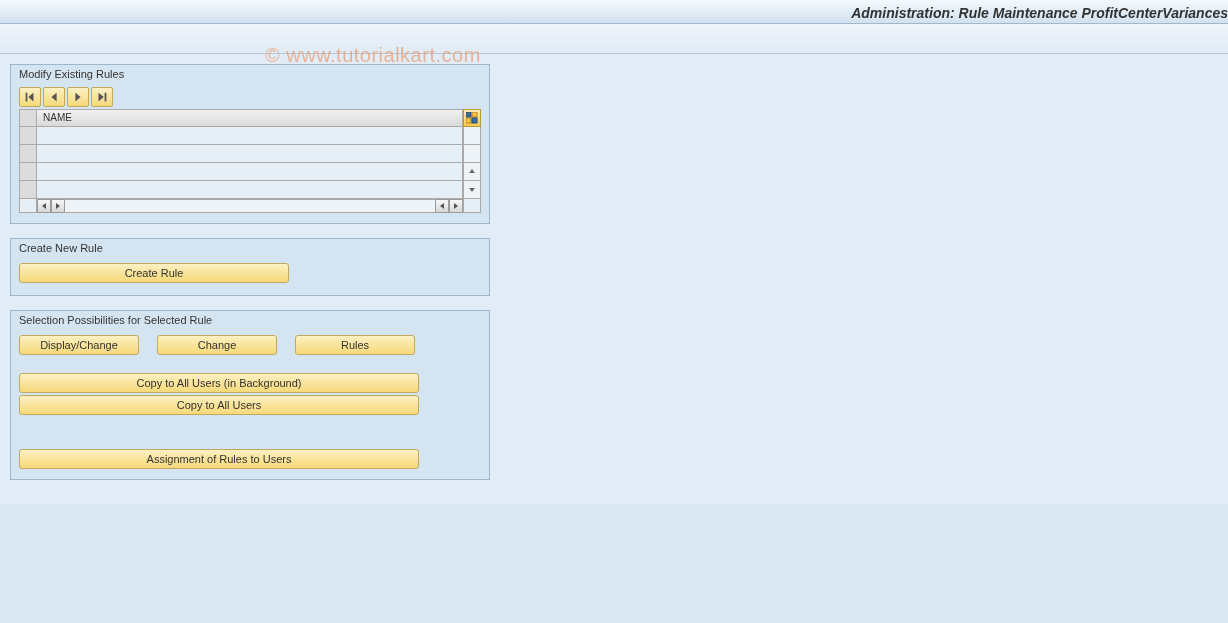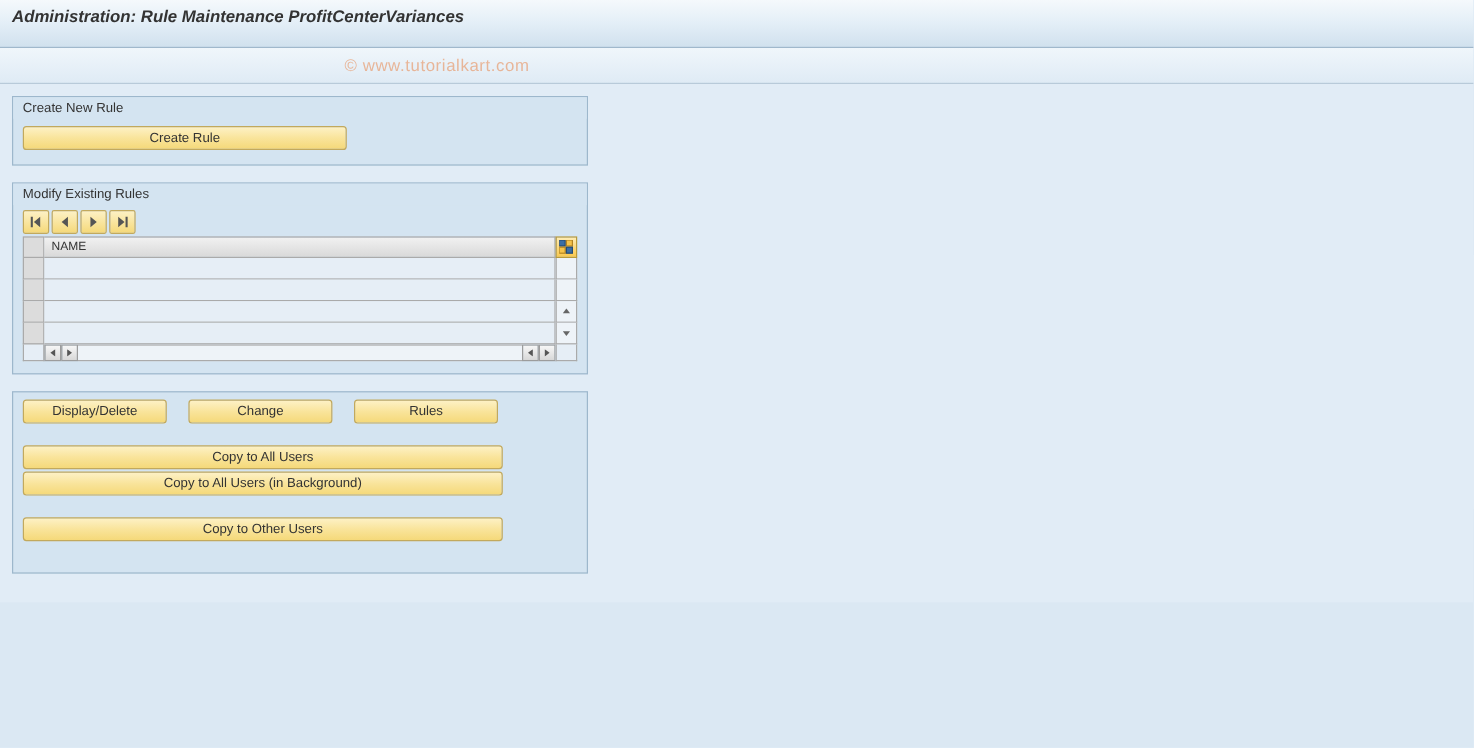--- a/index.html
+++ b/index.html
@@ -9,45 +9,45 @@
       background: #dbe8f3;
       width: 1228px;
       height: 623px;
       overflow: hidden;
       position: relative;
     }
     
     .title-bar {
       background: linear-gradient(to bottom, #f5f9fc 0%, #e3eef7 50%, #d1e1ee 100%);
       border-bottom: 1px solid #a0b8cc;
-      height: 40px;
+      height: 24px;
       line-height: 26px;
       padding-left: 10px;
       font-weight: bold;
       font-style: italic;
       font-size: 14px;
       color: #333;
+      text-align: right;
     }
     
     .toolbar {
       background: linear-gradient(to bottom, #f0f6fb 0%, #dfebf5 100%);
       height: 30px;
       border-bottom: 1px solid #b8cad9;
       position: relative;
     }
     .watermark {
       position: absolute;
       left: 265px;
-      top: 6px;
+      top: 20px;
       color: #e88f5a;
       opacity: 0.6;
-      font-size: 14px;
+      font-size: 20px;
       font-family: Arial;
       letter-spacing: 0.5px;
-      margin-left: 22px;
     }
     .content {
       padding: 10px;
       background: #e1ecf6;
     }
     .panel {
       border: 1px solid #9db7cc;
       background: #d4e4f1;
       margin-bottom: 14px;
       width: 480px;
@@ -123,27 +123,20 @@
 <body>
 
 <div class="title-bar">Administration: Rule Maintenance ProfitCenterVariances</div>
 <div class="toolbar">
   <div class="watermark">© www.tutorialkart.com</div>
 </div>
 
 <div class="content">
 
   <div class="panel">
-    <div class="panel-title">Create New Rule</div>
-    <div class="panel-body">
-      <div class="sap-btn btn-create">Create Rule</div>
-    </div>
-  </div>
-
-  <div class="panel">
     <div class="panel-title">Modify Existing Rules</div>
     <div class="panel-body">
       <div class="icon-toolbar">
         <div class="icon-btn">
           <svg viewBox="0 0 16 16">
               <path d="M3 3h2v10H3z M12 3l-6 5 6 5z" fill="#555"></path>
             </svg>
         </div>
         <div class="icon-btn">
           <svg viewBox="0 0 16 16">
@@ -227,27 +220,35 @@
                 <path d="M1 0l4 3-4 3z" fill="#555"></path>
               </svg>
             </div>
           <div class="hs-gap" style="width:18px"></div>
         </div>
       </div>
     </div>
   </div>
 
   <div class="panel">
+    <div class="panel-title">Create New Rule</div>
+    <div class="panel-body">
+      <div class="sap-btn btn-create">Create Rule</div>
+    </div>
+  </div>
+
+  <div class="panel">
+    <div class="panel-title">Selection Possibilities for Selected Rule</div>
     <div class="panel-body">
       <div class="btn-row">
-        <div class="sap-btn btn-small">Display/Delete</div>
+        <div class="sap-btn btn-small">Display/Change</div>
         <div class="sap-btn btn-small">Change</div>
         <div class="sap-btn btn-small">Rules</div>
       </div>
+      <div class="sap-btn btn-wide">Copy to All Users (in Background)</div>
       <div class="sap-btn btn-wide">Copy to All Users</div>
-      <div class="sap-btn btn-wide">Copy to All Users (in Background)</div>
       <div class="group-gap"></div>
-      <div class="sap-btn btn-wide">Copy to Other Users</div>
       <div class="group-gap"></div>
+      <div class="sap-btn btn-wide">Assignment of Rules to Users</div>
     </div>
   </div>
 
 </div>
 
 </body></html>

